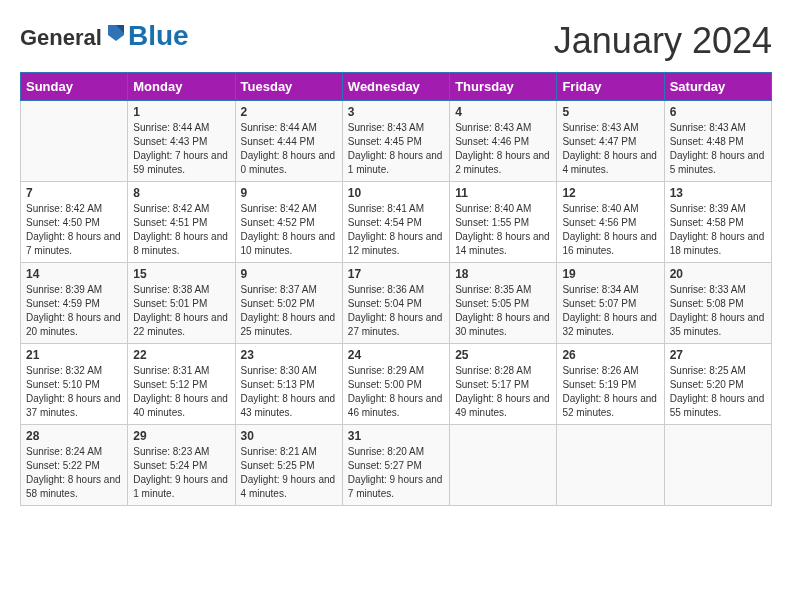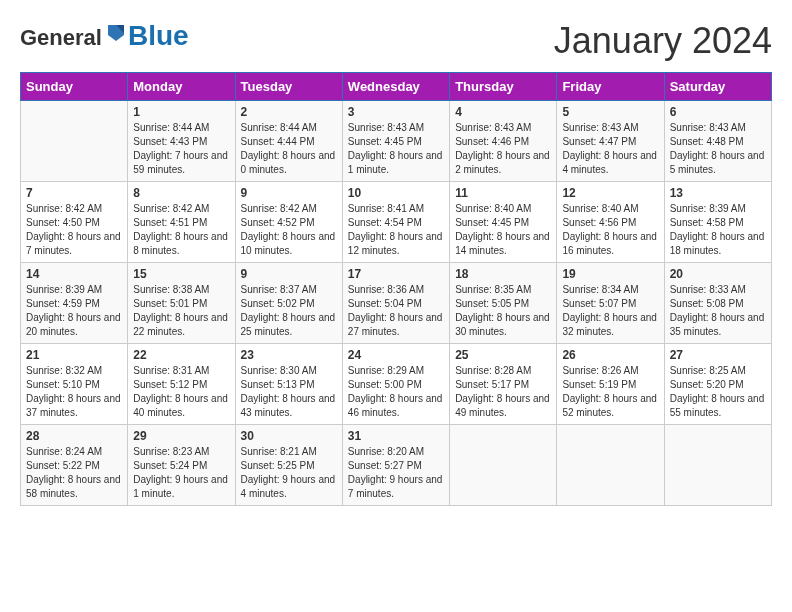--- a/index.html
+++ b/index.html
@@ -190,21 +190,21 @@
         <td>
           <span class="day-number">10</span>
           <div class="day-info">Sunrise: 8:41 AM
 Sunset: 4:54 PM
 Daylight: 8 hours
 and 12 minutes.</div>
         </td>
         <td>
           <span class="day-number">11</span>
           <div class="day-info">Sunrise: 8:40 AM
-Sunset: 4:45 PM
+Sunset: 1:55 PM
 Daylight: 8 hours
 and 14 minutes.</div>
         </td>
         <td>
           <span class="day-number">12</span>
           <div class="day-info">Sunrise: 8:40 AM
 Sunset: 4:56 PM
 Daylight: 8 hours
 and 16 minutes.</div>
         </td>

